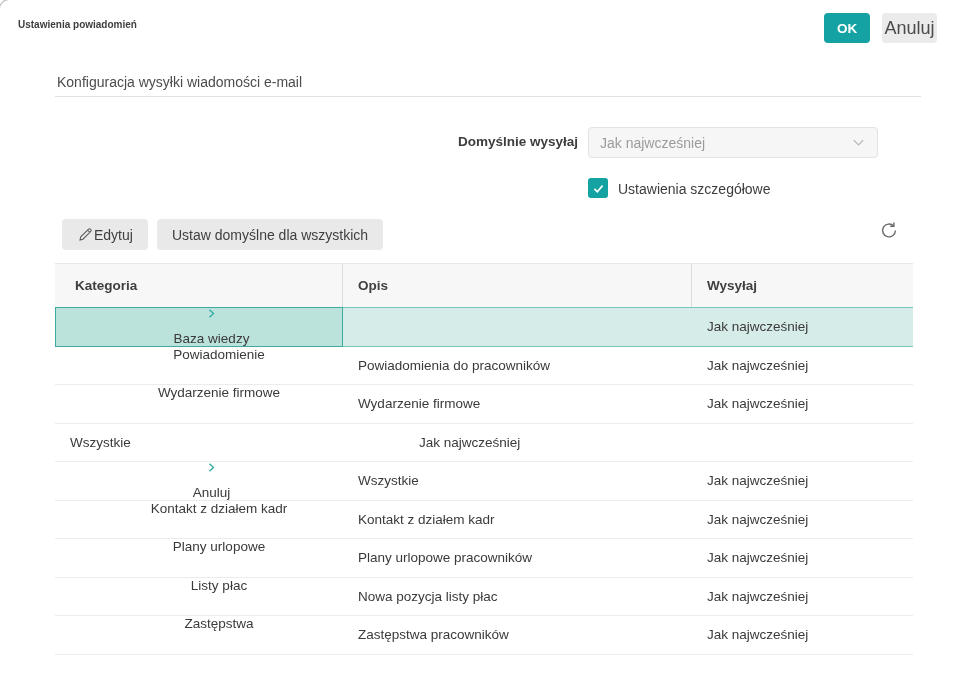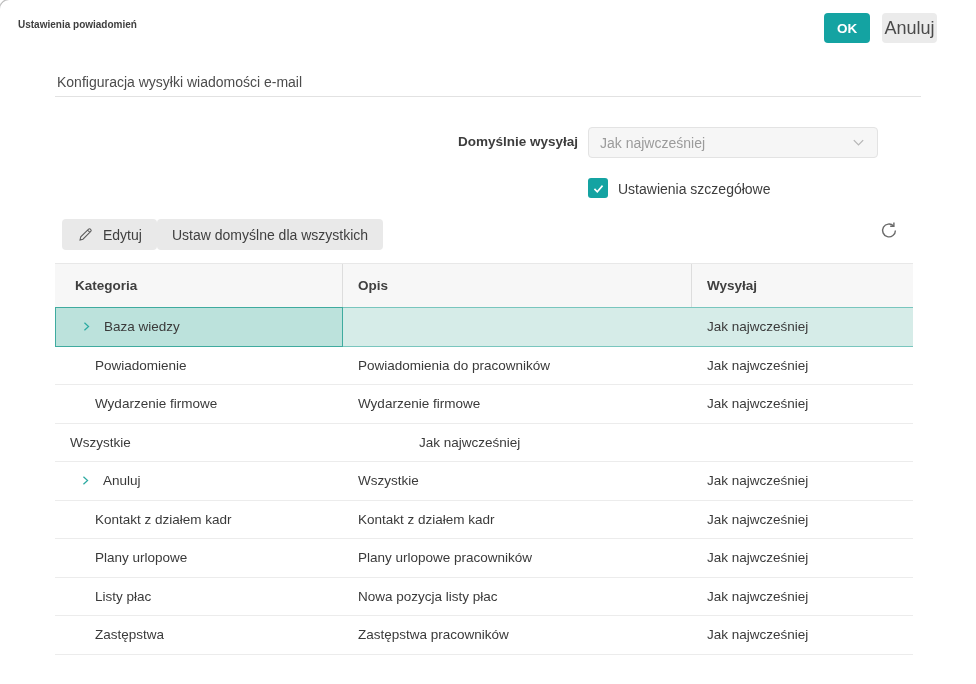--- a/index.html
+++ b/index.html
@@ -25,36 +25,36 @@
   .dd { position:absolute; left:588px; top:127px; width:290px; height:31px; background:#f6f6f6;
     border:1px solid #e3e3e3; border-radius:4px; display:flex; align-items:center;
     justify-content:space-between; padding:0 11px; cursor:pointer; }
   .dd-value { font-size:14px; color:#9b9b9b; }
 
   .chk { position:absolute; left:588px; top:178px; width:20px; height:20px; background:#14a3a2;
     border-radius:3px; display:flex; align-items:center; justify-content:center; cursor:pointer; }
   .chk-label { position:absolute; left:618px; top:181px; font-size:14px; color:#3d3d3d; }
 
   .tool-btn { position:absolute; top:219px; height:31px; background:#e9e9e9; border-radius:4px;
-    display:flex; align-items:center; gap:9px; padding:0 15px; font-size:14px; color:#3f3f3f; cursor:pointer; }
+    display:flex; align-items:center; padding:0 15px; font-size:14px; color:#3f3f3f; cursor:pointer; }
   .tool-edit { left:62px; }
   .tool-setdef { left:157px; }
   .refresh { position:absolute; left:878px; top:220px; width:22px; height:22px; display:flex;
     align-items:center; justify-content:center; cursor:pointer; }
 
   .grid { position:absolute; left:55px; top:263px; width:858px; }
   .g-head { display:flex; height:44px; background:#f7f7f7; border-top:1px solid #e8e8e8; }
   .g-th { display:flex; align-items:center; font-size:13.5px; font-weight:700; color:#404040; cursor:pointer; }
   .g-th.c1 { width:288px; padding-left:20px; border-right:1px solid #dddddd; }
   .g-th.c2 { width:349px; padding-left:15px; border-right:1px solid #dddddd; }
   .g-th.c3 { flex:1; padding-left:15px; }
 
   .g-row { display:flex; height:38.5px; border-bottom:1px solid #ececec; font-size:13.5px; color:#3a3a3a; cursor:pointer; }
   .g-cell { display:flex; align-items:center; height:100%; }
-  .g-cat { width:288px; padding-left:40px; }
+  .g-cat { width:288px; padding-left:40px;flex-direction:column; }
   .g-cat.expandable { padding-left:25px; gap:12px; }
   .g-opis { width:349px; padding-left:15px; }
   .g-send { flex:1; padding-left:15px; }
 
   .g-row.selected { background:#d6ece8; border-top:1px solid #79c6be; border-bottom:1px solid #79c6be; height:39.5px; }
   .g-row.selected .g-cat { background:#bce2dc; border:1px solid #3fab9f; margin:-1px 0; height:calc(100% + 2px); }
 
   .chevron-right-icon { display:inline-flex; flex:none; }
   .icon { display:inline-flex; }
 </style>

